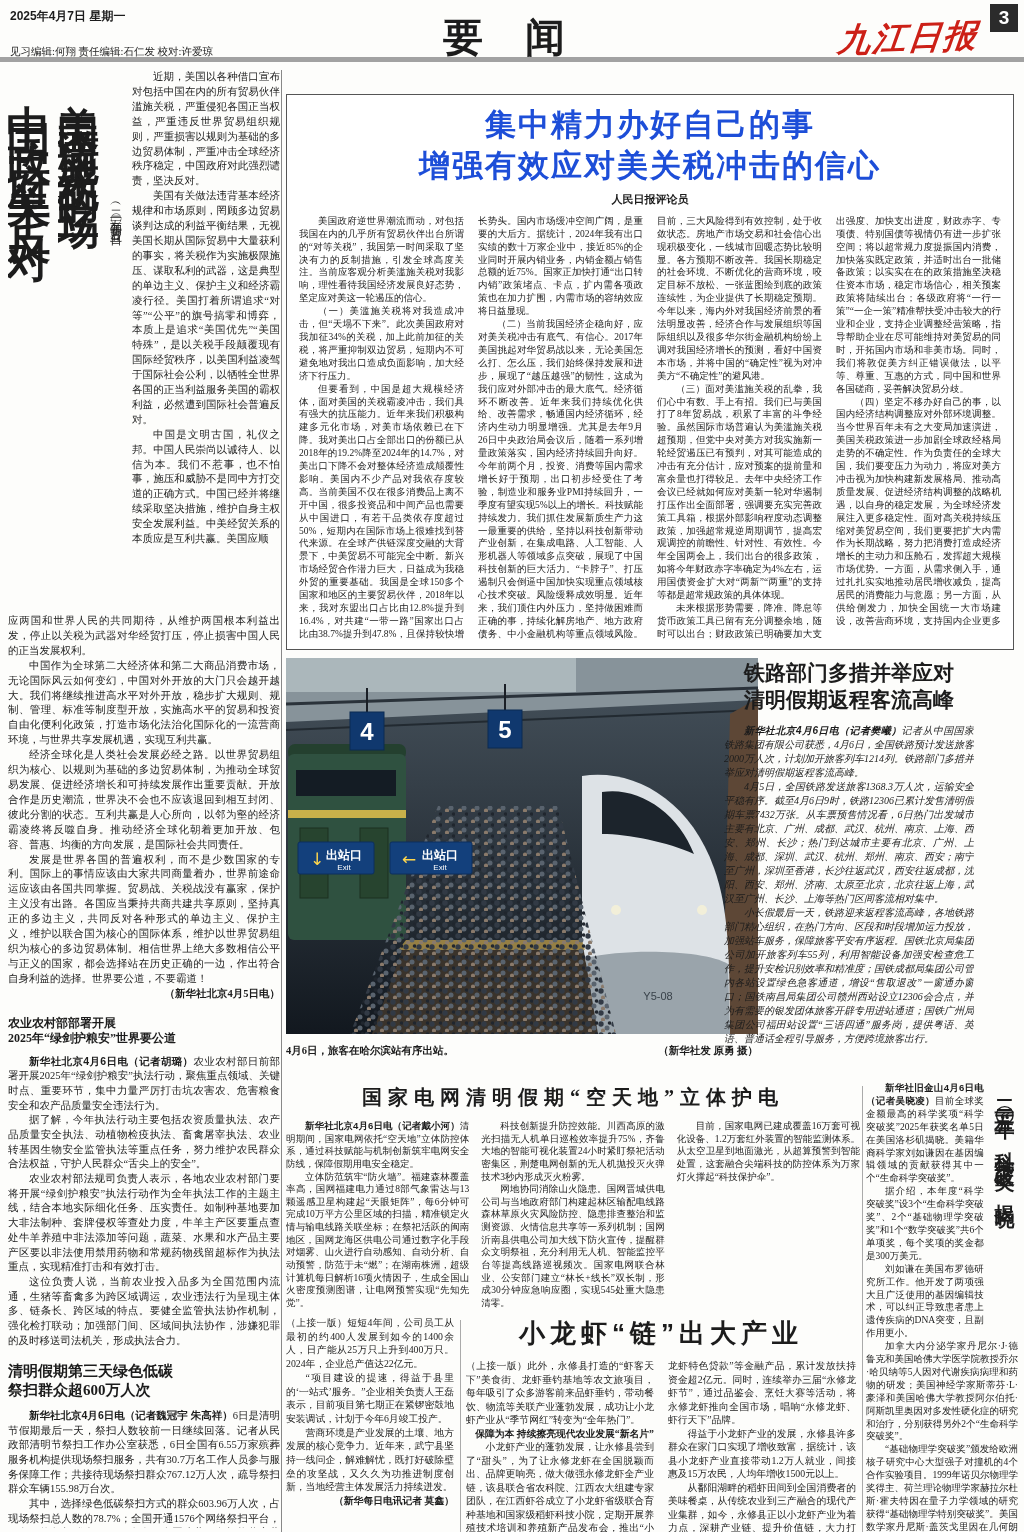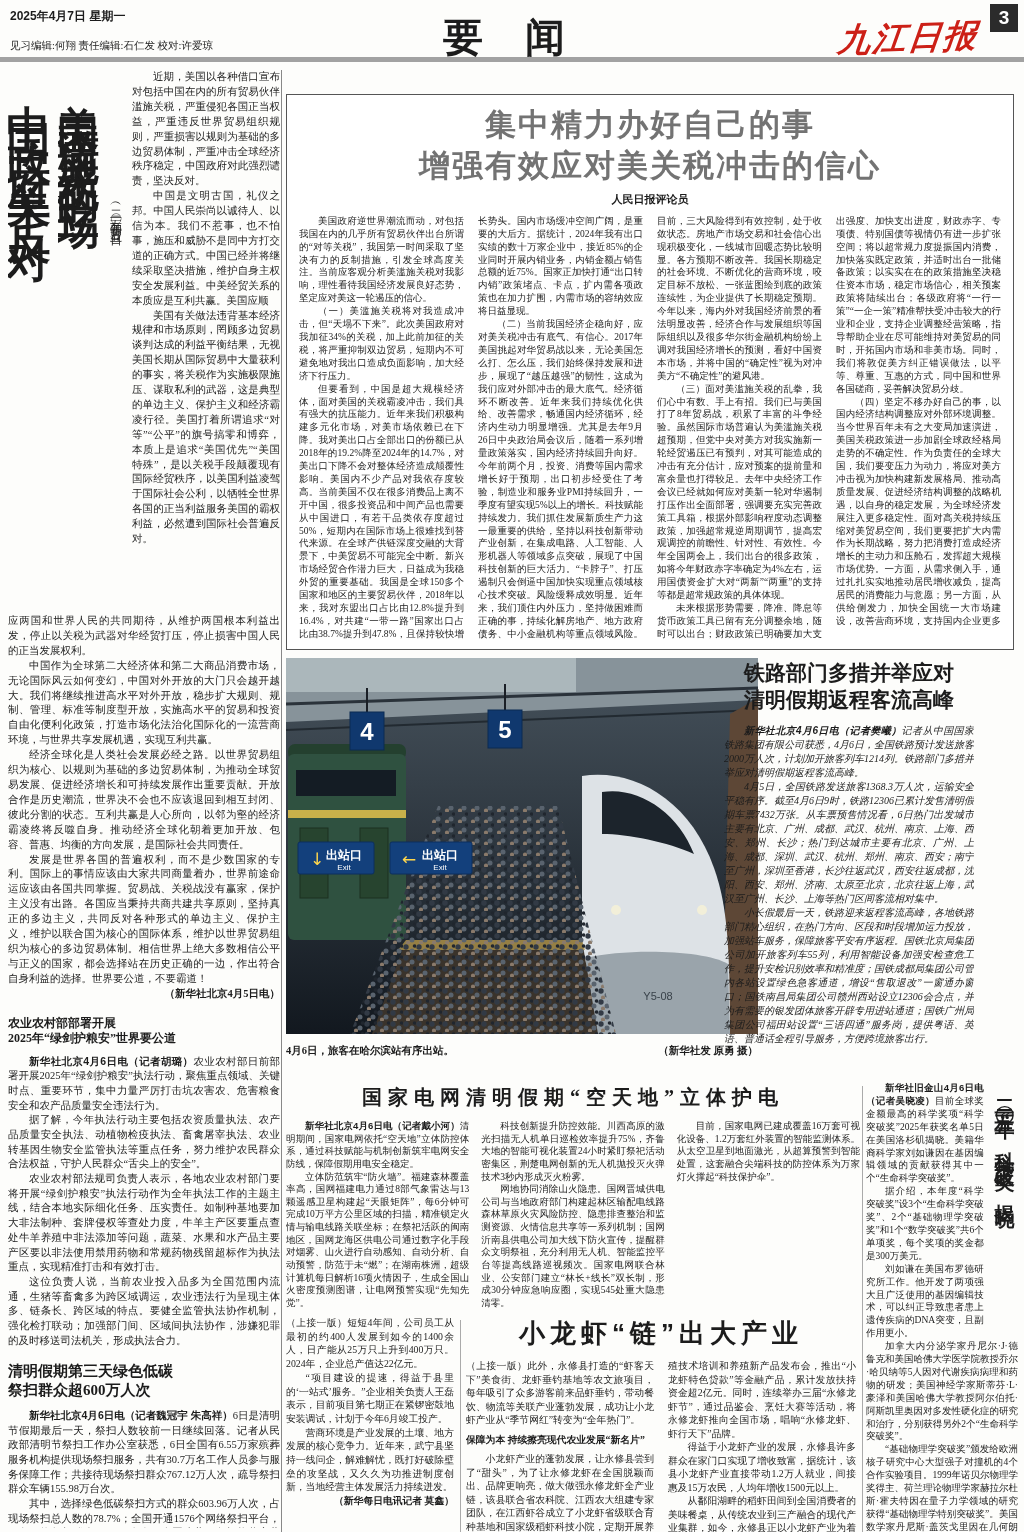--- a/index.html
+++ b/index.html
@@ -2,33 +2,33 @@
 <html><head>
 <meta charset="utf-8">
 <title>九江日报 要闻</title>
 <style>
   html,body{margin:0;padding:0;}
   body{width:1024px;height:1532px;position:relative;background:#fdfdfb;color:#1c1c1c;
        font-family:"Liberation Serif",serif;overflow:hidden;}
   
   .hdr-left{position:absolute;left:10px;top:8px;}
   .date-line{font-family:"Liberation Sans",sans-serif;font-weight:bold;font-size:12px;}
-  .editors{font-size:10.5px;margin-top:14px;color:#222;}
+  .editors{font-size:10.5px;margin-top:20px;color:#222;}
   .section-title{position:absolute;left:50%;transform:translateX(-50%);top:10px;
        font-size:40px;font-weight:900;letter-spacing:16px;font-family:"Liberation Serif",serif;}
   .masthead{position:absolute;right:46px;top:16px;font-size:33px;font-weight:900;font-style:italic;
        color:#cc2017;transform:skewX(-8deg) rotate(-2deg);font-family:"DejaVu Serif",serif;letter-spacing:2px;}
   .page-num{position:absolute;right:6px;top:4px;width:28px;height:28px;background:#2b2b2b;color:#fff;
        font:bold 19px/28px "Liberation Sans",sans-serif;text-align:center;}
   .hdr-rule{position:absolute;top:57px;left:0;width:1024px;height:5px;background:#a2a2a2;}
   
   .art p{margin:0;text-indent:2em;text-align:justify;}
   .art p.cont{text-indent:0;}
   .art p.sign{text-align:right;text-indent:0;font-weight:bold;}
-  .art p.sub{text-align:left;font-weight:bold;text-indent:0;margin:6px 0;}
+  .art p.sub{text-align:right;font-weight:bold;text-indent:0;margin:0 0;}
   .art p b{font-family:"Liberation Sans",sans-serif;}
   
   .left-col{position:absolute;left:8px;top:70px;width:272px;height:1458px;overflow:hidden;}
   .stance-top{display:flex;height:528px;}
   .vtitle{writing-mode:vertical-rl;text-orientation:upright;font-weight:900;height:100%;
        overflow:hidden;font-family:"Liberation Serif",serif;}
   .vtitle.c1{font-size:44px;letter-spacing:19px;width:50px;}
   .vtitle.c2{font-size:42px;letter-spacing:13px;width:48px;}
   .vdate{writing-mode:vertical-rl;font-size:12px;letter-spacing:3px;width:18px;margin-top:128px;
        height:330px;overflow:hidden;}
@@ -36,21 +36,21 @@
   .stance-full{font-size:10.5px;line-height:1.42;margin-top:16px;}
   .sub-head{font-family:"Liberation Serif",serif;font-weight:900;line-height:1.25;margin:14px 0 8px;}
   .sub-head .l{display:block;}
   .ag-head{font-size:12px;}
   .qm-head{font-size:15px;}
   .small-body{font-size:10.5px;line-height:1.4;}
   
   .main-box{position:absolute;left:286px;top:94px;width:728px;height:556px;border:1px solid #555;
        box-sizing:border-box;padding:10px 12px 6px;overflow:hidden;background:#fff;}
   .main-h1{text-align:center;font-family:"Liberation Sans",sans-serif;font-weight:900;
-       font-size:31px;line-height:1.32;letter-spacing:2px;color:#737373;}
+       font-size:31px;line-height:1.32;letter-spacing:2px;color:#1d4ed8;}
   .main-byline{text-align:center;font-size:11px;font-weight:bold;margin:5px 0 8px;}
   .main-cols{column-count:4;column-gap:14px;column-fill:auto;height:428px;
        font-size:9.5px;line-height:1.36;overflow:hidden;}
   
   .photo-block{position:absolute;left:286px;top:658px;width:472px;}
   .caption{display:flex;justify-content:space-between;font-size:10.5px;font-weight:bold;margin-top:6px;}
   
   .railway{position:absolute;left:724px;top:656px;width:250px;height:422px;overflow:hidden;}
   .rail-head{text-align:center;font-family:"Liberation Serif",serif;font-weight:900;font-size:21px;
        line-height:1.3;margin:4px 0 9px;}
@@ -97,22 +97,22 @@
 <div class="vrule vr2"></div>
 <div class="vrule vr3"></div>
 
 <div class="left-col">
   <div class="stance-top">
     <div class="vtitle c1">中国政府关于反对</div>
     <div class="vtitle c2">美国滥施关税的立场</div>
     <div class="vdate">（二〇二五年四月五日）</div>
     <div class="stance-side art">
         <p>近期，美国以各种借口宣布对包括中国在内的所有贸易伙伴滥施关税，严重侵犯各国正当权益，严重违反世界贸易组织规则，严重损害以规则为基础的多边贸易体制，严重冲击全球经济秩序稳定，中国政府对此强烈谴责，坚决反对。</p>
+        <p>美国有关做法违背基本经济规律和市场原则，罔顾多边贸易谈判达成的利益平衡结果，无视美国长期从国际贸易中大量获利的事实，将关税作为实施极限施压、谋取私利的武器，这是典型的单边主义、保护主义和经济霸凌行径。美国打着所谓追求“对等”“公平”的旗号搞零和博弈，本质上是追求“美国优先”“美国特殊”，是以关税手段颠覆现有国际经贸秩序，以美国利益凌驾于国际社会公利，以牺牲全世界各国的正当利益服务美国的霸权利益，必然遭到国际社会普遍反对。</p>
         <p>中国是文明古国，礼仪之邦。中国人民崇尚以诚待人、以信为本。我们不惹事，也不怕事，施压和威胁不是同中方打交道的正确方式。中国已经并将继续采取坚决措施，维护自身主权安全发展利益。中美经贸关系的本质应是互利共赢。美国应顺</p>
-        <p>美国有关做法违背基本经济规律和市场原则，罔顾多边贸易谈判达成的利益平衡结果，无视美国长期从国际贸易中大量获利的事实，将关税作为实施极限施压、谋取私利的武器，这是典型的单边主义、保护主义和经济霸凌行径。美国打着所谓追求“对等”“公平”的旗号搞零和博弈，本质上是追求“美国优先”“美国特殊”，是以关税手段颠覆现有国际经贸秩序，以美国利益凌驾于国际社会公利，以牺牲全世界各国的正当利益服务美国的霸权利益，必然遭到国际社会普遍反对。</p>
       </div>
   </div>
   <div class="stance-full art">
       <p class="cont">应两国和世界人民的共同期待，从维护两国根本利益出发，停止以关税为武器对华经贸打压，停止损害中国人民的正当发展权利。</p>
       <p>中国作为全球第二大经济体和第二大商品消费市场，无论国际风云如何变幻，中国对外开放的大门只会越开越大。我们将继续推进高水平对外开放，稳步扩大规则、规制、管理、标准等制度型开放，实施高水平的贸易和投资自由化便利化政策，打造市场化法治化国际化的一流营商环境，与世界共享发展机遇，实现互利共赢。</p>
       <p>经济全球化是人类社会发展必经之路。以世界贸易组织为核心、以规则为基础的多边贸易体制，为推动全球贸易发展、促进经济增长和可持续发展作出重要贡献。开放合作是历史潮流，世界决不会也不应该退回到相互封闭、彼此分割的状态。互利共赢是人心所向，以邻为壑的经济霸凌终将反噬自身。推动经济全球化朝着更加开放、包容、普惠、均衡的方向发展，是国际社会共同责任。</p>
       <p>发展是世界各国的普遍权利，而不是少数国家的专利。国际上的事情应该由大家共同商量着办，世界前途命运应该由各国共同掌握。贸易战、关税战没有赢家，保护主义没有出路。各国应当秉持共商共建共享原则，坚持真正的多边主义，共同反对各种形式的单边主义、保护主义，维护以联合国为核心的国际体系，维护以世界贸易组织为核心的多边贸易体制。相信世界上绝大多数相信公平与正义的国家，都会选择站在历史正确的一边，作出符合自身利益的选择。世界要公道，不要霸道！</p>
       <p class="sign">（新华社北京4月5日电）</p>
     </div>
 

